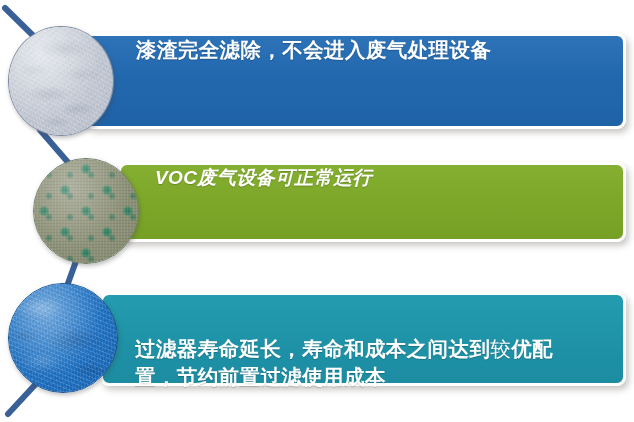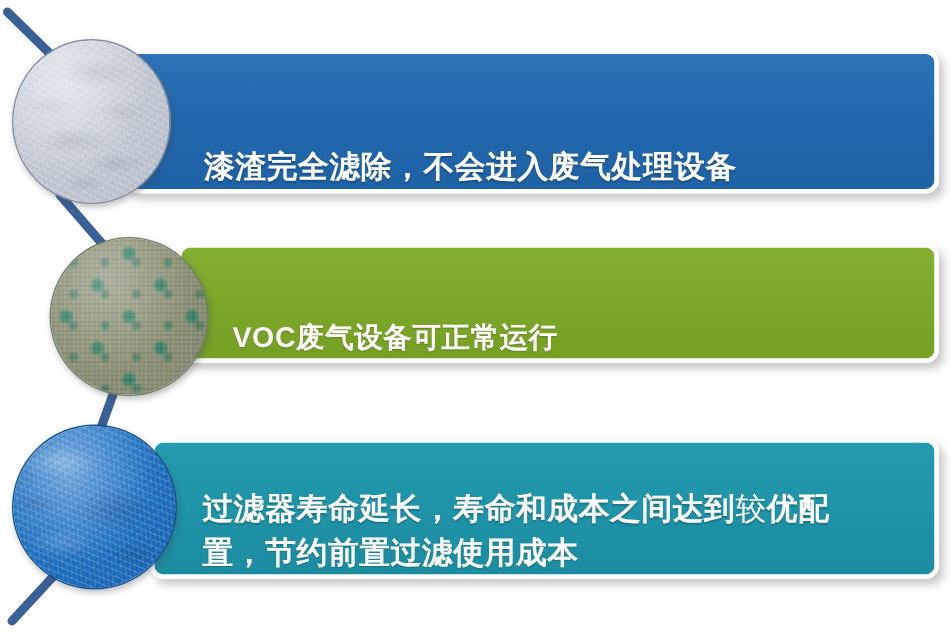--- a/index.html
+++ b/index.html
@@ -29,21 +29,21 @@
   }
 
   
   .band {
     position: absolute;
     box-sizing: border-box;
     border-radius: 9px;
     border: 3px solid #ffffff;
     box-shadow: 3px 4px 6px rgba(120,115,110,0.38);
     display: flex;
-    align-items: flex-end;
+    align-items: flex-start;
   }
   .band-text {
     color: #ffffff;
     font-weight: bold;
     letter-spacing: 0.4px;
     line-height: 1.38;
     text-shadow: 0 1px 1px rgba(0,0,0,0.20);
     white-space: pre-line;
   }
 
@@ -62,20 +62,21 @@
   #band-2 {
     left: 118px;
     top: 162px;
     width: 508px;
     height: 80px;
     background: linear-gradient(to bottom, #85AF31 0%, #7CA729 50%, #76A024 100%);
   }
   #band-2 .band-text {
     font-size: 19px;
     padding-left: 34px;
+    font-style: italic;
   }
 
   #band-3 {
     left: 100px;
     top: 292px;
     width: 526px;
     height: 94px;
     background: linear-gradient(to bottom, #249CB0 0%, #1F93A8 50%, #1C8CA1 100%);
   }
   #band-3 .band-text {

